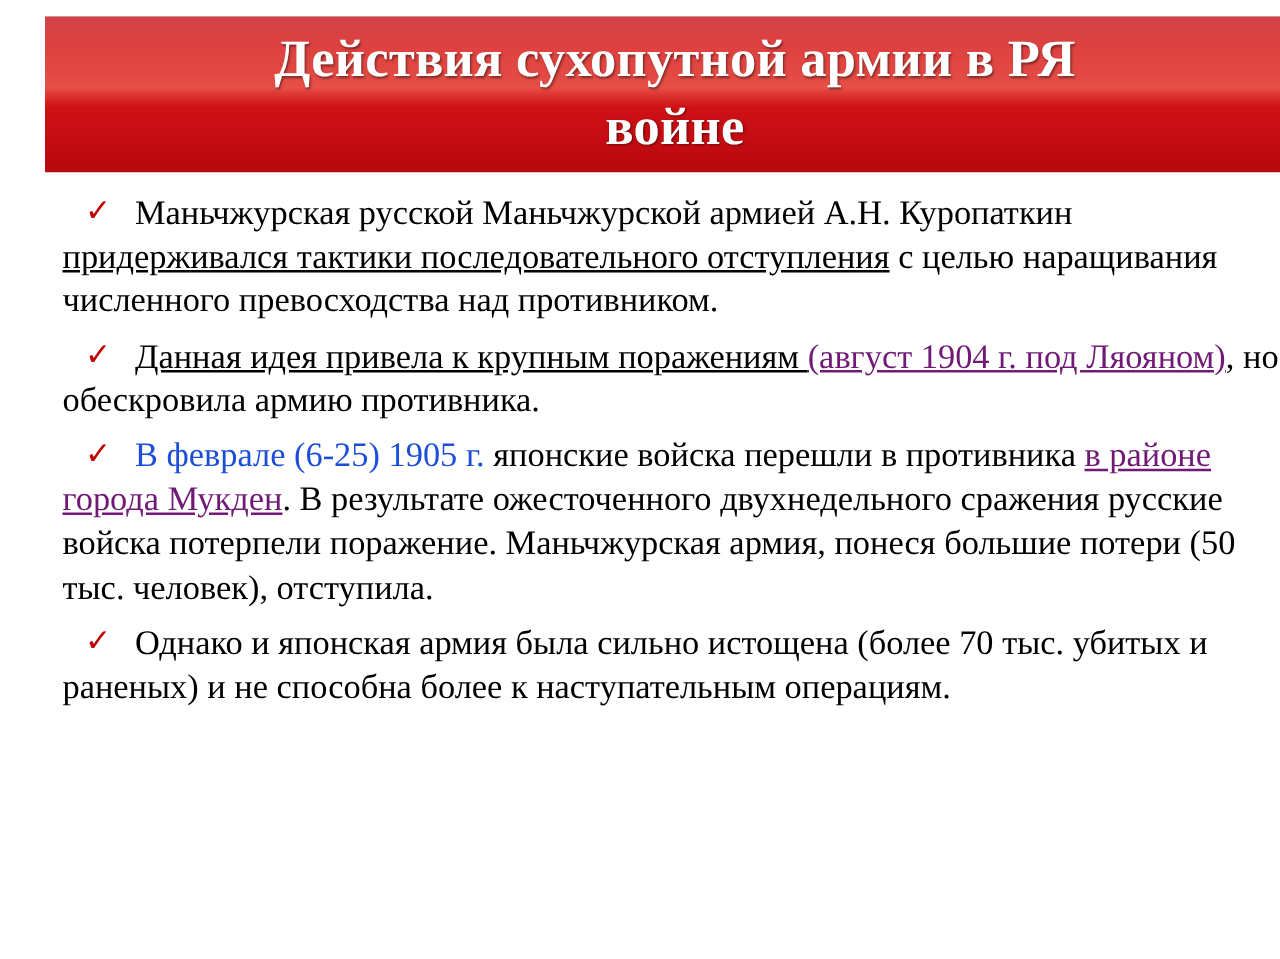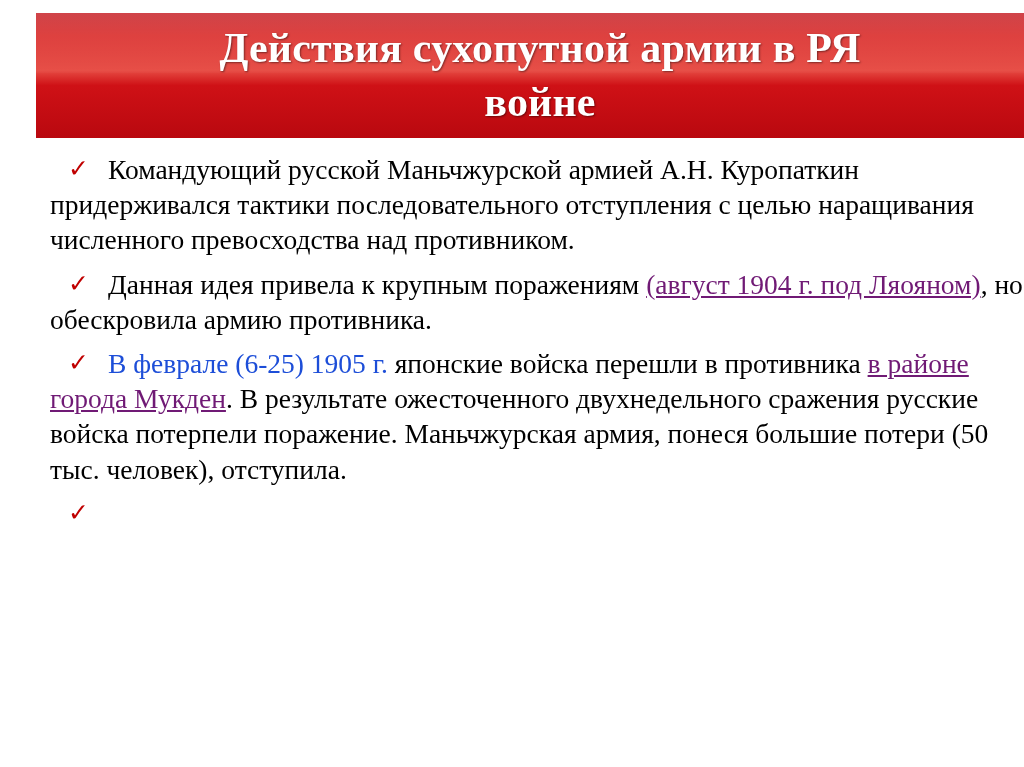--- a/index.html
+++ b/index.html
@@ -74,49 +74,50 @@
   .bullet .check {
     position: absolute;
     left: 18px;
     top: 1px;
     color: #c00000;
     font-size: 25px;
     line-height: 1.28;
     text-indent: 0;
     font-family: "DejaVu Sans", sans-serif;
   }
-  .u { }
+  .u { text-decoration: underline; }
   .red { color: #1d4ed8; }
   .red-u { color: #701a75; text-decoration: underline; }
   .last-bullet { margin-bottom: 0; }
 </style>
 </head>
 <body>
 
 <div class="slide">
 
   <div class="title-band">
     <div class="title-text">Действия сухопутной армии в РЯ войне</div>
   </div>
 
   <div class="body">
 
     <p class="bullet">
       <span class="check">✓</span>
-      <span>Командующий русской Маньчжурской армией А.Н. Куропаткин </span><span class="u">придерживался тактики последовательного отступления</span><span> с целью наращивания численного превосходства над противником.</span>
+      <span>Маньчжурская русской Маньчжурской армией А.Н. Куропаткин </span><span class="u">придерживался тактики последовательного отступления</span><span> с целью наращивания численного превосходства над противником.</span>
     </p>
 
     <p class="bullet">
       <span class="check">✓</span>
       <span class="u">Данная идея привела к крупным поражениям </span><span class="red-u">(август 1904 г. под Ляояном)</span><span>, но обескровила армию противника.</span>
     </p>
 
     <p class="bullet">
       <span class="check">✓</span>
       <span class="red">В феврале (6-25) 1905 г.</span><span> японские войска перешли в противника </span><span class="red-u">в районе города Мукден</span><span>. В результате ожесточенного двухнедельного сражения русские войска потерпели поражение. Маньчжурская армия, понеся большие потери (50 тыс. человек), отступила.</span>
     </p>
 
     <p class="bullet last-bullet">
       <span class="check">✓</span>
+      <span>Однако и японская армия была сильно истощена (более 70 тыс. убитых и раненых) и не способна более к наступательным операциям.</span>
     </p>
 
   </div>
 </div>
 
 </body></html>

